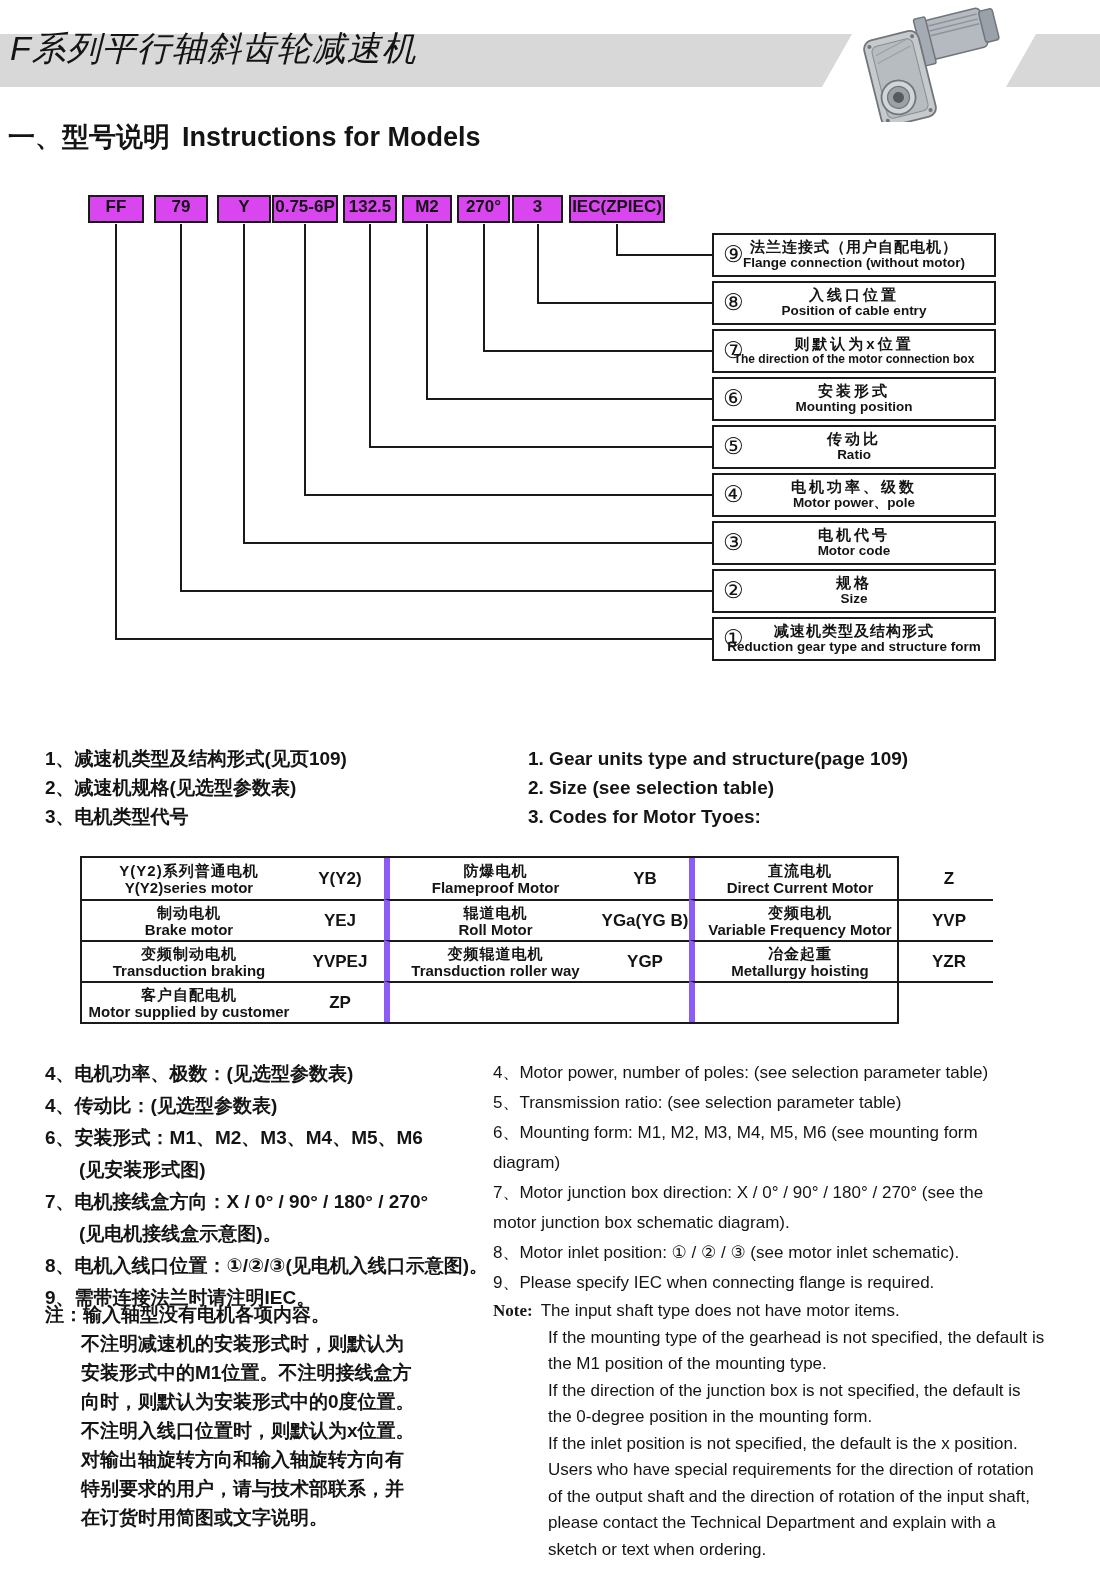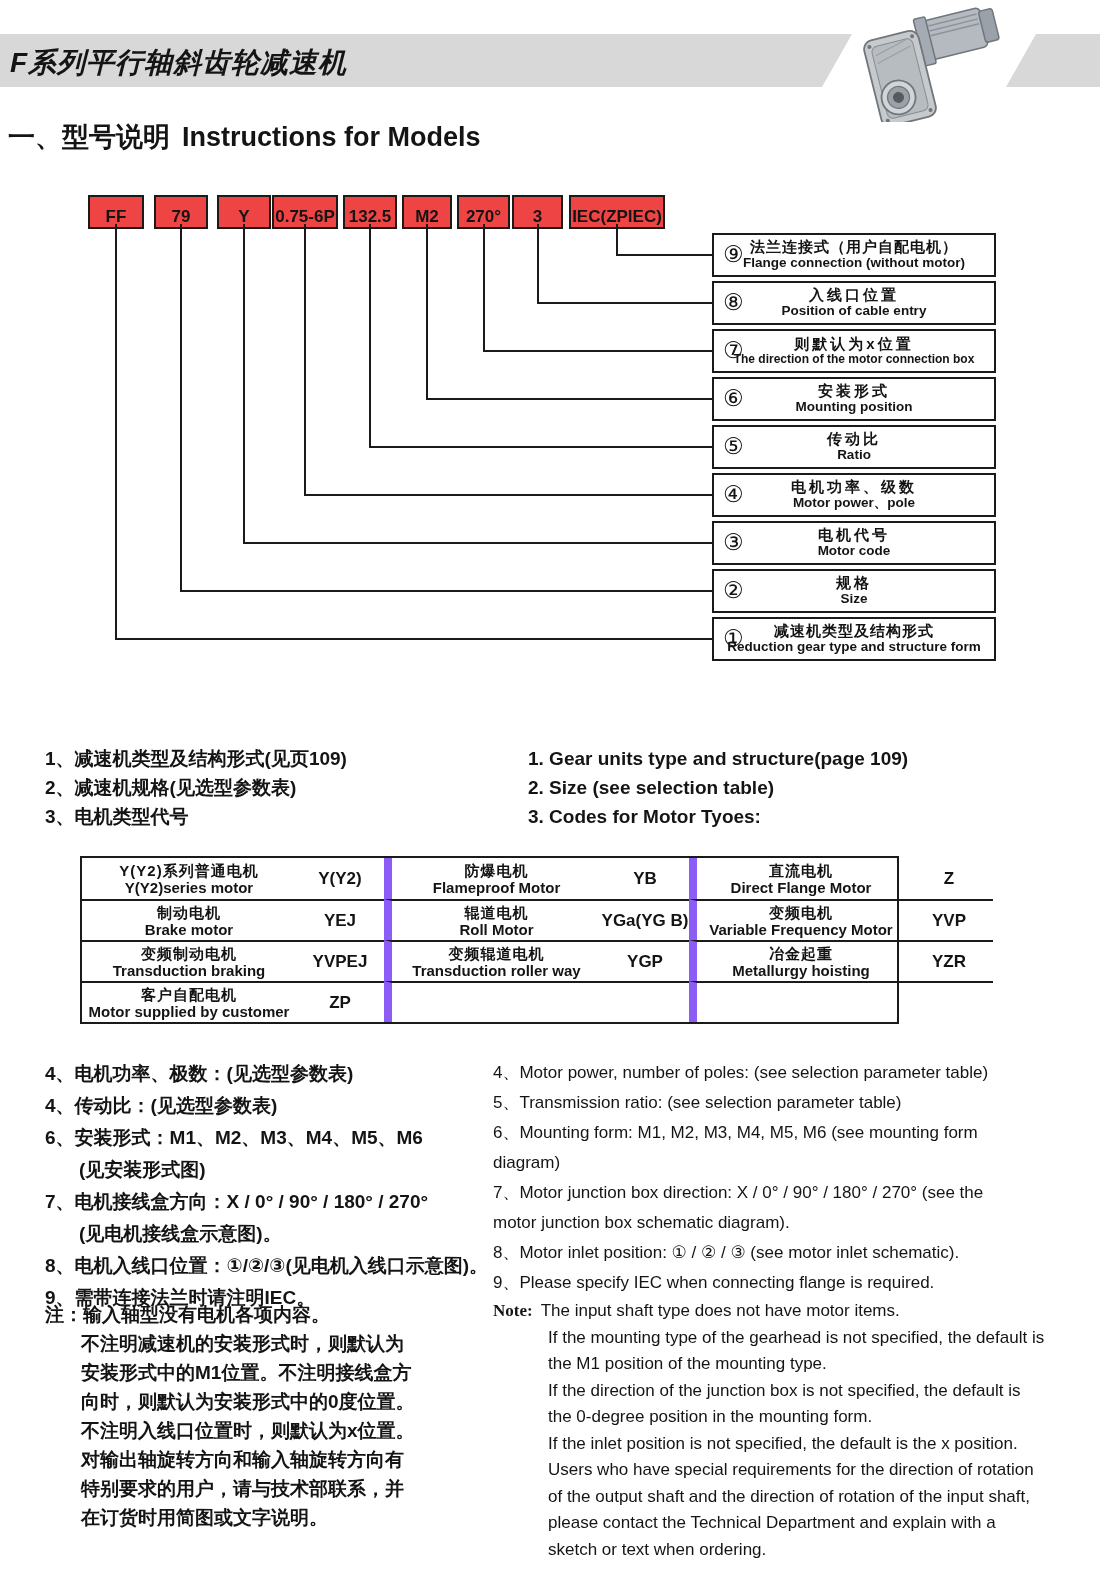--- a/index.html
+++ b/index.html
@@ -3,46 +3,46 @@
 <meta charset="utf-8">
 <style>
   html,body{margin:0;padding:0;background:#ffffff;}
   .page{position:relative;width:1100px;height:1583px;background:#fff;overflow:hidden;
         font-family:"Liberation Sans","DejaVu Sans",sans-serif;color:#141414;}
   
   .banner{position:absolute;left:0;top:34px;width:852px;height:53px;background:#d8d8d8;
           clip-path:polygon(0 0,100% 0,calc(100% - 30px) 100%,0 100%);}
   .banner-deco{position:absolute;left:1006px;top:34px;width:94px;height:53px;background:#d8d8d8;
           clip-path:polygon(30px 0,100% 0,100% 100%,0 100%);}
-  .banner-title{position:absolute;left:10px;top:44px;font-size:28px;font-weight:bold;
+  .banner-title{position:absolute;left:10px;top:26px;font-size:34px;font-weight:normal;
           font-style:italic;letter-spacing:1px;white-space:nowrap;}
   .motor-art{position:absolute;left:845px;top:0;width:175px;height:122px;}
   .heading{position:absolute;left:8px;top:119px;font-size:27px;font-weight:bold;white-space:nowrap;}
   .heading .en{margin-left:12px;}
   
-  .code-box{position:absolute;top:195px;height:34px;border:2px solid #1a1a1a;box-sizing:border-box;
-            display:flex;align-items:flex-end;justify-content:center;font-size:17px;font-weight:bold;
-            background:#ef4444;white-space:nowrap;}
+  .code-box{position:absolute;top:195px;height:28px;border:2px solid #1a1a1a;box-sizing:border-box;
+            display:flex;align-items:flex-start;justify-content:center;font-size:17px;font-weight:bold;
+            background:#d946ef;white-space:nowrap;}
   .label-box{position:absolute;left:712px;width:284px;height:44px;border:2px solid #1a1a1a;
              box-sizing:border-box;background:#fff;display:flex;flex-direction:column;
              align-items:center;justify-content:center;line-height:1.1;}
   .lb-num{position:absolute;left:9px;top:50%;transform:translateY(-50%);font-size:23px;}
   .lb-zh{font-size:15px;font-weight:bold;letter-spacing:3px;white-space:nowrap;}
   .lb-en{font-size:13.5px;font-weight:bold;white-space:nowrap;}
   .vline{position:absolute;width:2px;background:#1a1a1a;}
   .hline{position:absolute;height:2px;background:#1a1a1a;}
   
   .top-list{position:absolute;top:744px;font-size:19px;font-weight:bold;line-height:29px;white-space:nowrap;}
   .top-list.zh{left:45px;}
   .top-list.en{left:488px;margin-left:40px;}
   
   .mtable{position:absolute;left:80px;top:856px;width:819px;border:2px solid #1a1a1a;
           box-sizing:border-box;display:grid;grid-template-columns:302px 305px 304px;background:#fff;}
   .mcell{height:41px;box-sizing:border-box;display:flex;align-items:center;}
-  .mcell.bl{border-left:8px solid #8b5cf6;}
+  .mcell.bl{border-left:6px solid #8b5cf6;}
   .mcell.bt{border-top:2px solid #1a1a1a;}
   .mdesc{flex:1;text-align:center;font-weight:bold;line-height:17px;}
   .mdesc .zh{font-size:15px;letter-spacing:1px;}
   .mdesc .en{font-size:15px;}
   .mcode{width:88px;text-align:center;font-weight:bold;font-size:17px;}
   
   .mid-list{position:absolute;top:1058px;white-space:nowrap;}
   .mid-list.zh{left:45px;font-size:19px;font-weight:bold;line-height:32px;}
   .mid-list.zh .cont{padding-left:34px;}
   .mid-list.en{left:493px;font-size:17px;line-height:30px;}
@@ -205,21 +205,21 @@
     <div class="mcell bl">
       <div class="mdesc">
           <div class="zh">防爆电机</div>
           <div class="en">Flameproof Motor</div>
         </div>
       <div class="mcode">YB</div>
     </div>
     <div class="mcell bl">
       <div class="mdesc">
           <div class="zh">直流电机</div>
-          <div class="en">Direct Flange Motor</div>
+          <div class="en">Direct Current Motor</div>
         </div>
       <div class="mcode">Z</div>
     </div>
 
     <div class="mcell bt">
       <div class="mdesc">
           <div class="zh">制动电机</div>
           <div class="en">Brake motor</div>
         </div>
       <div class="mcode">YEJ</div>

